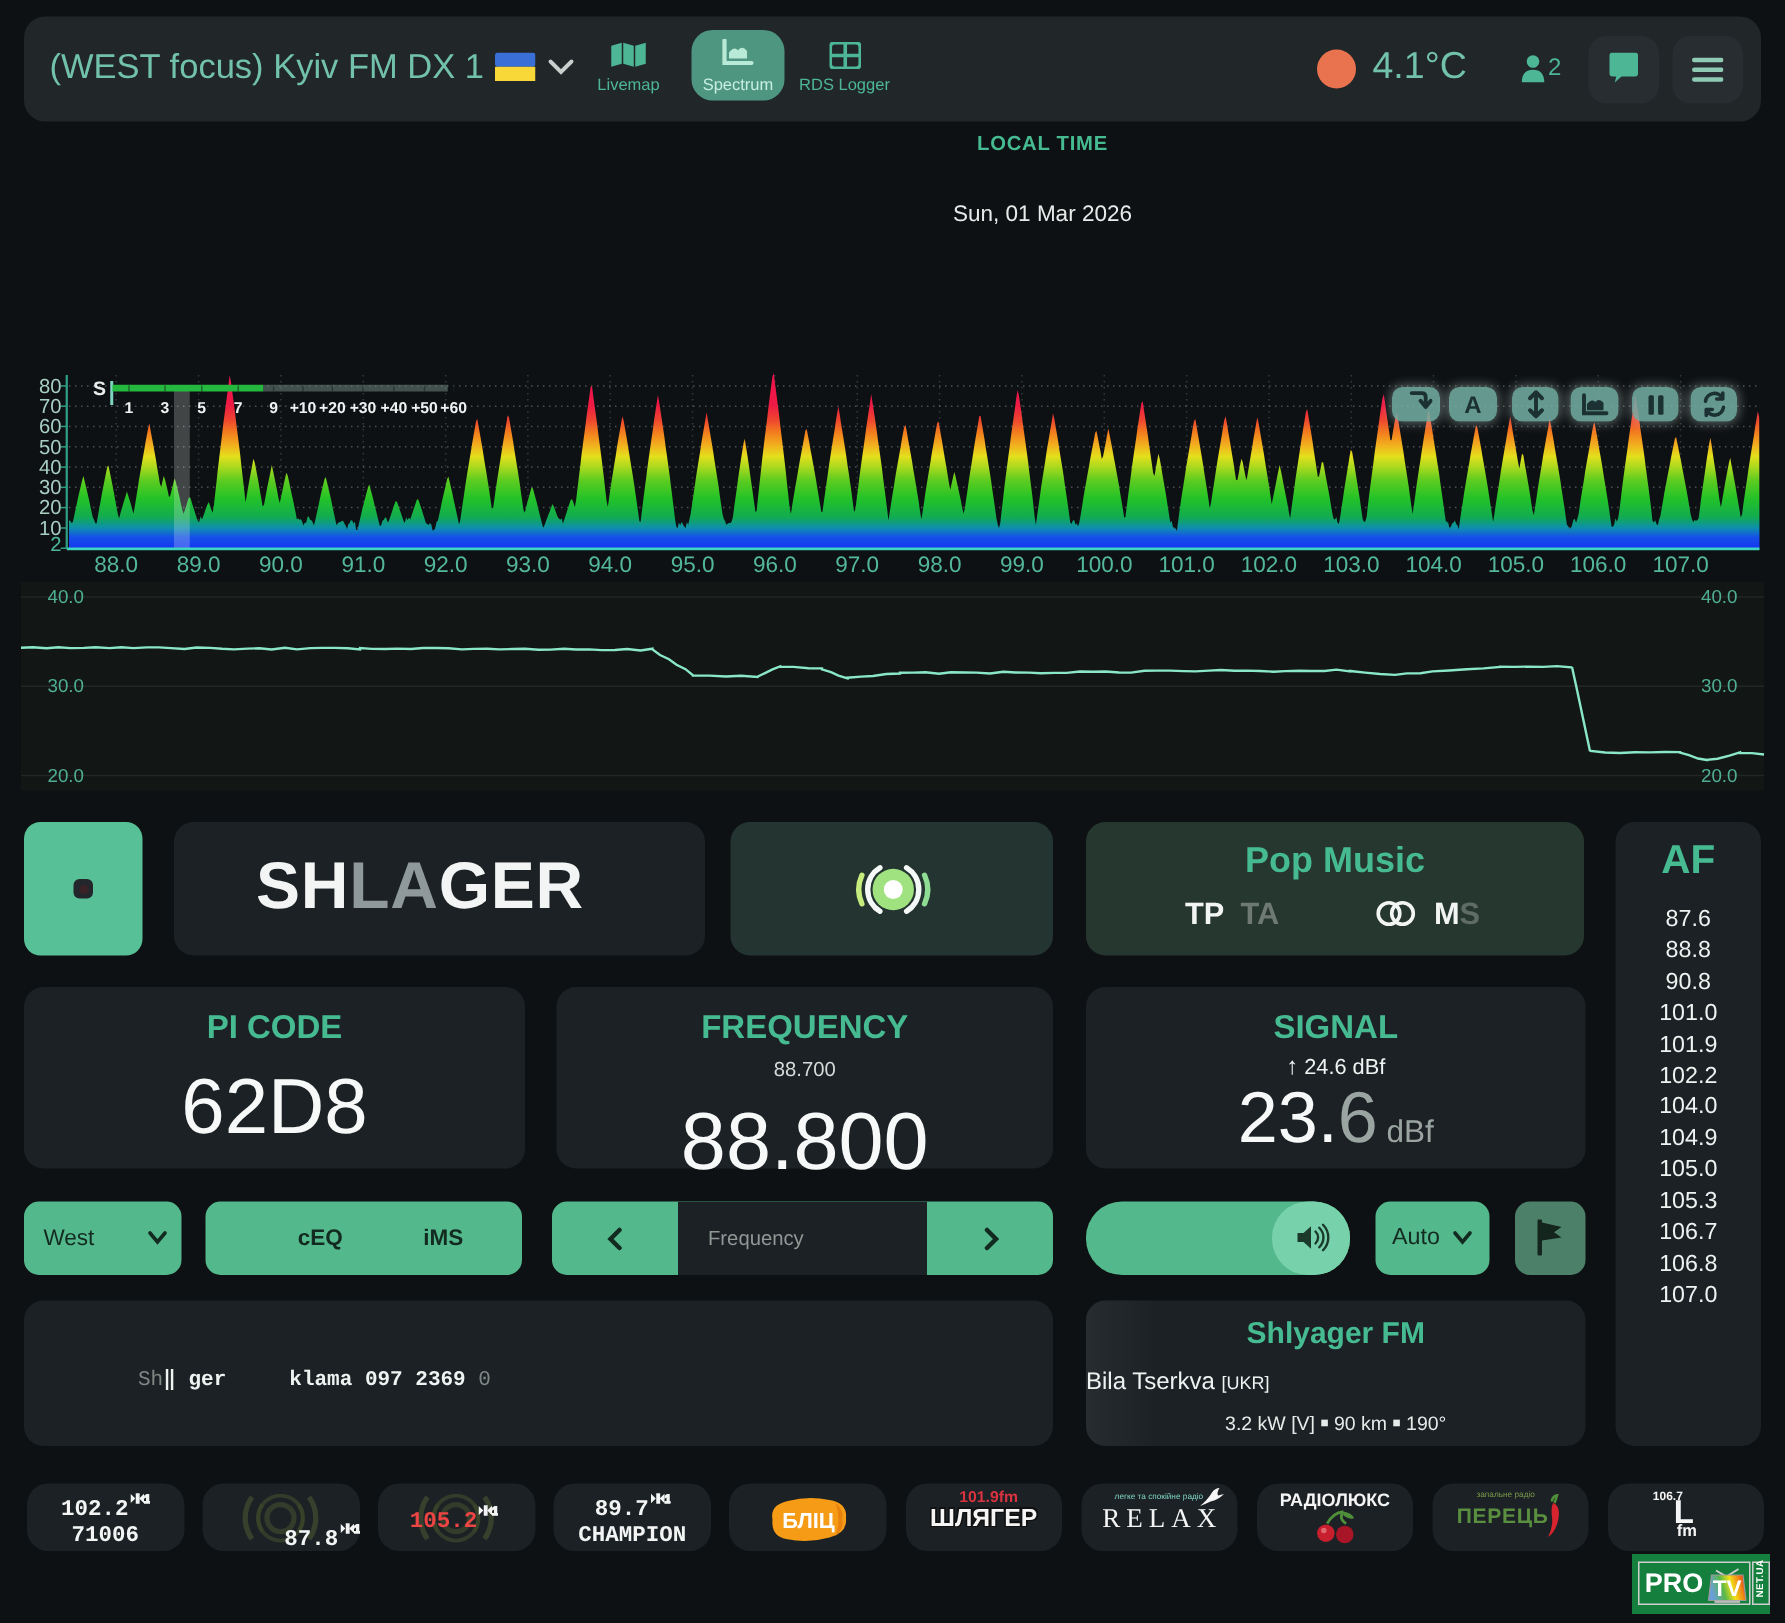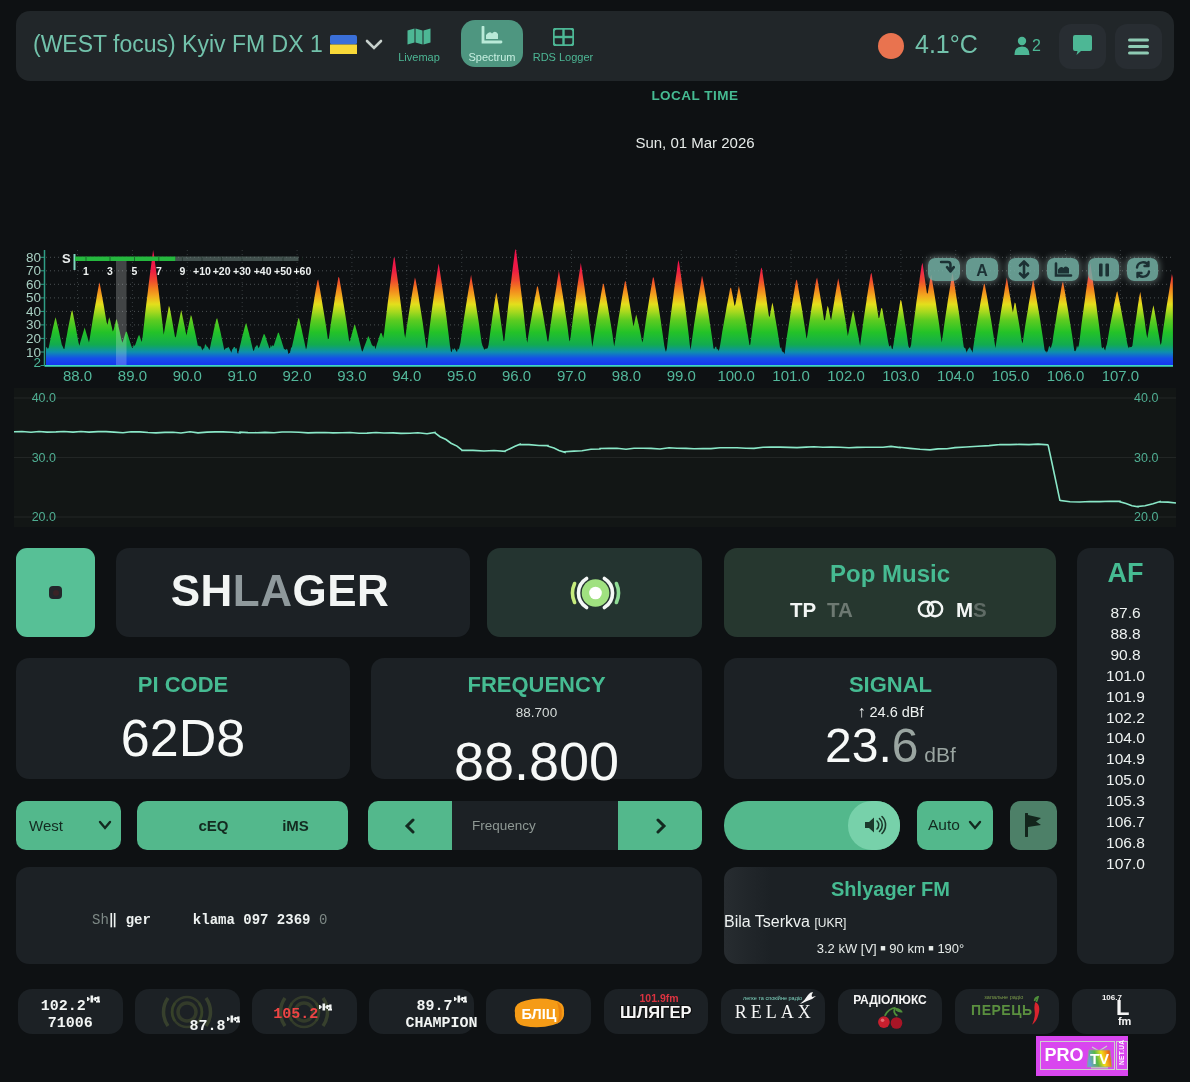--- a/index.html
+++ b/index.html
@@ -366,21 +366,21 @@
       <div style="position:absolute;left:0;top:13px;width:101px;text-align:center;font-size:15px;font-family:'Liberation Mono',monospace;font-weight:bold;color:#ef4444;">105.2<svg width="13" height="10" viewBox="0 0 13 10" style="vertical-align:6px;margin-left:1px;">
           <g stroke="#f2f5f4" fill="#f2f5f4">
             <path d="M0.5 3 L2.5 5 L0.5 7 Z"></path>
             <rect x="4" y="2" width="1.6" height="6"></rect>
             <path d="M8.5 3 L6.5 5 L8.5 7 Z"></path>
             <text x="9" y="8" font-size="8" font-weight="bold" font-family="Liberation Mono">1</text>
           </g>
         </svg></div>
     </div>
 <div class="card" style="left:369.3px;top:989px;width:104.5px;height:45px;border-radius:14px;"></div>
-<div class="abs" style="left:369.3px;top:994px;width:104.5px;text-align:center;font-size:15px;font-family:'Liberation Mono',monospace;font-weight:bold;color:#f2f5f4;padding-left:20px;">89.7<svg width="13" height="10" viewBox="0 0 13 10" style="vertical-align:6px;margin-left:1px;">
+<div class="abs" style="left:369.3px;top:994px;width:104.5px;text-align:center;font-size:15px;font-family:'Liberation Mono',monospace;font-weight:bold;color:#f2f5f4;">89.7<svg width="13" height="10" viewBox="0 0 13 10" style="vertical-align:6px;margin-left:1px;">
         <g stroke="#f2f5f4" fill="#f2f5f4">
           <path d="M0.5 3 L2.5 5 L0.5 7 Z"></path>
           <rect x="4" y="2" width="1.6" height="6"></rect>
           <path d="M8.5 3 L6.5 5 L8.5 7 Z"></path>
           <text x="9" y="8" font-size="8" font-weight="bold" font-family="Liberation Mono">1</text>
         </g>
       </svg><br>CHAMPION</div>
 <div class="card" style="left:486.4px;top:989px;width:104.5px;height:45px;border-radius:14px;"></div>
 <svg class="abs" style="left:512.4px;top:997px;" width="54" height="32" viewBox="0 0 54 32">
 <path d="M3 16 Q1 6 14 3.5 Q27 0 41 3 Q53 5 52 15 Q53 25 41 28 Q27 32 12 29 Q2 27 3 16 Z" fill="#f59b16"></path>
@@ -420,21 +420,21 @@
         <path d="M10 7 Q16 10 14 20 Q12 30 6 34 Q10 26 9 18 Q8 10 10 7 Z" fill="#d8242e"></path>
       </svg>
 </div>
 <div class="card" style="left:1071.9px;top:989px;width:104.5px;height:45px;border-radius:14px;"></div>
 <div class="abs" style="left:1071.9px;top:989px;width:104.5px;height:45px;color:#f5f5f5;">
 <div style="position:absolute;left:30px;top:4px;font-size:8px;font-weight:bold;">106.7</div>
 <div style="position:absolute;left:44px;top:6px;font-size:22px;font-weight:bold;">L</div>
 <div style="position:absolute;left:46px;top:26px;font-size:11px;font-weight:bold;">fm</div>
 </div>
 
-<div class="abs" style="left:1036px;top:1036px;width:92px;height:40px;background:#d946ef;">
+<div class="abs" style="left:1088px;top:1036px;width:92px;height:40px;background:#15803d;">
 <div style="position:absolute;left:4px;top:4.5px;width:73px;height:27px;border:1.5px solid #cfcfcf;"></div>
 <div style="position:absolute;left:8.5px;top:9px;font-size:18px;font-weight:bold;color:#fff;letter-spacing:0;">PRO</div>
 <svg style="position:absolute;left:48px;top:5px;" width="31" height="30" viewBox="0 0 31 30">
 <defs>
           <linearGradient id="tvg" x1="0" y1="0.2" x2="1" y2="0">
             <stop offset="0" stop-color="#6a9fd8"></stop>
             <stop offset="0.3" stop-color="#58b848"></stop>
             <stop offset="0.55" stop-color="#f2e018"></stop>
             <stop offset="0.75" stop-color="#f09018"></stop>
             <stop offset="1" stop-color="#e02818"></stop>

